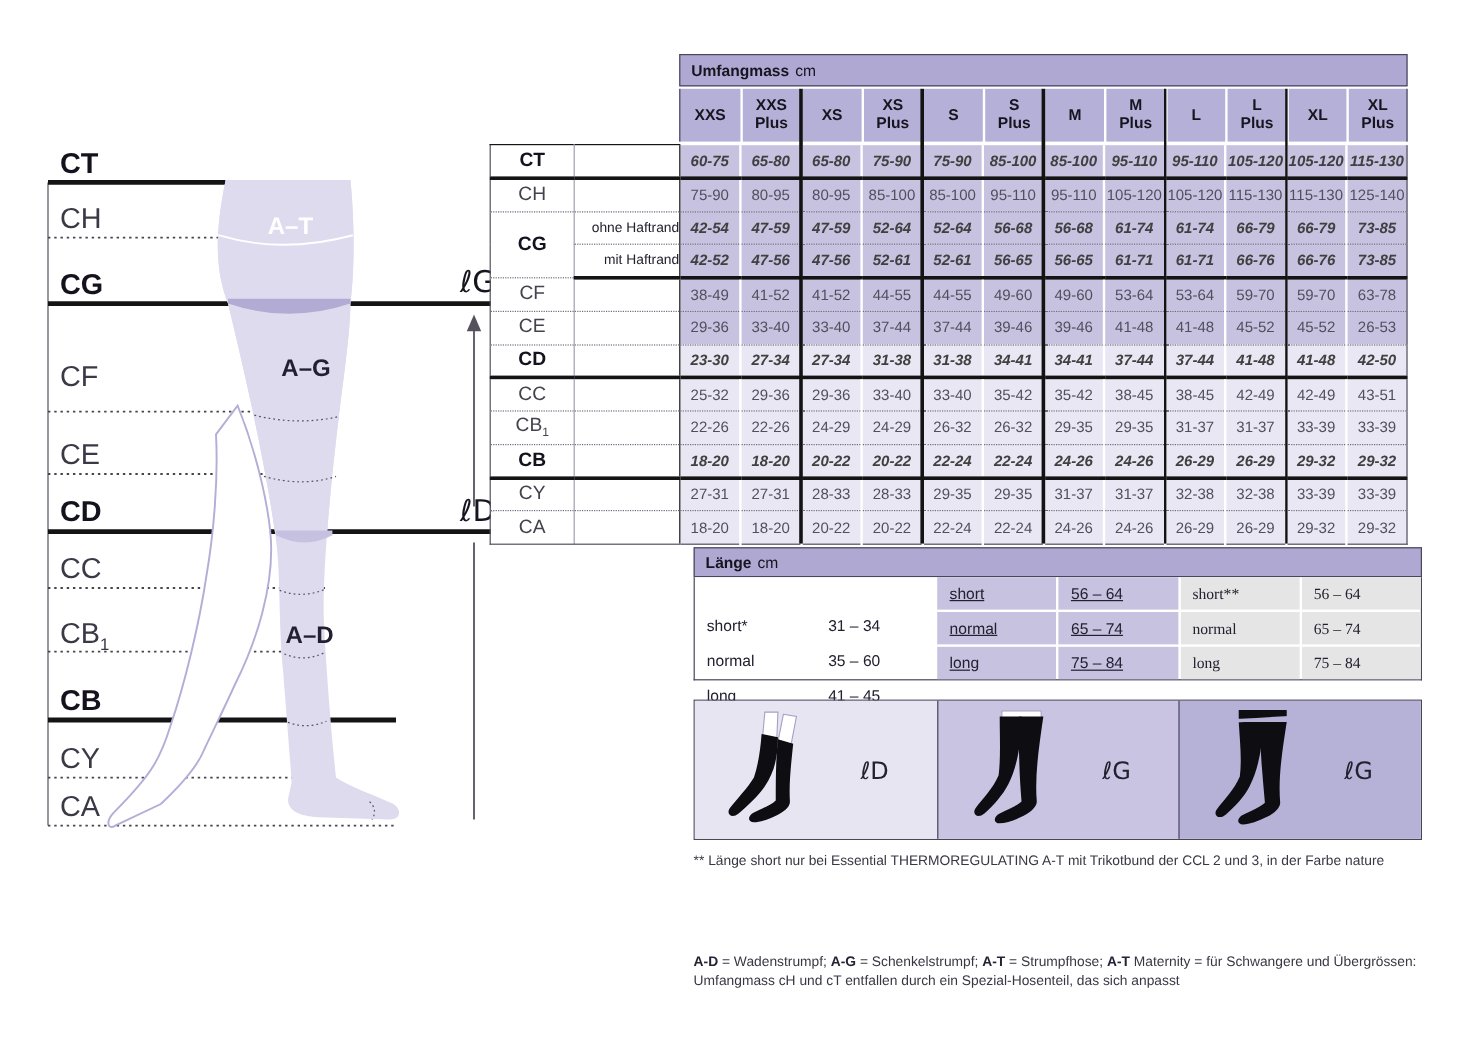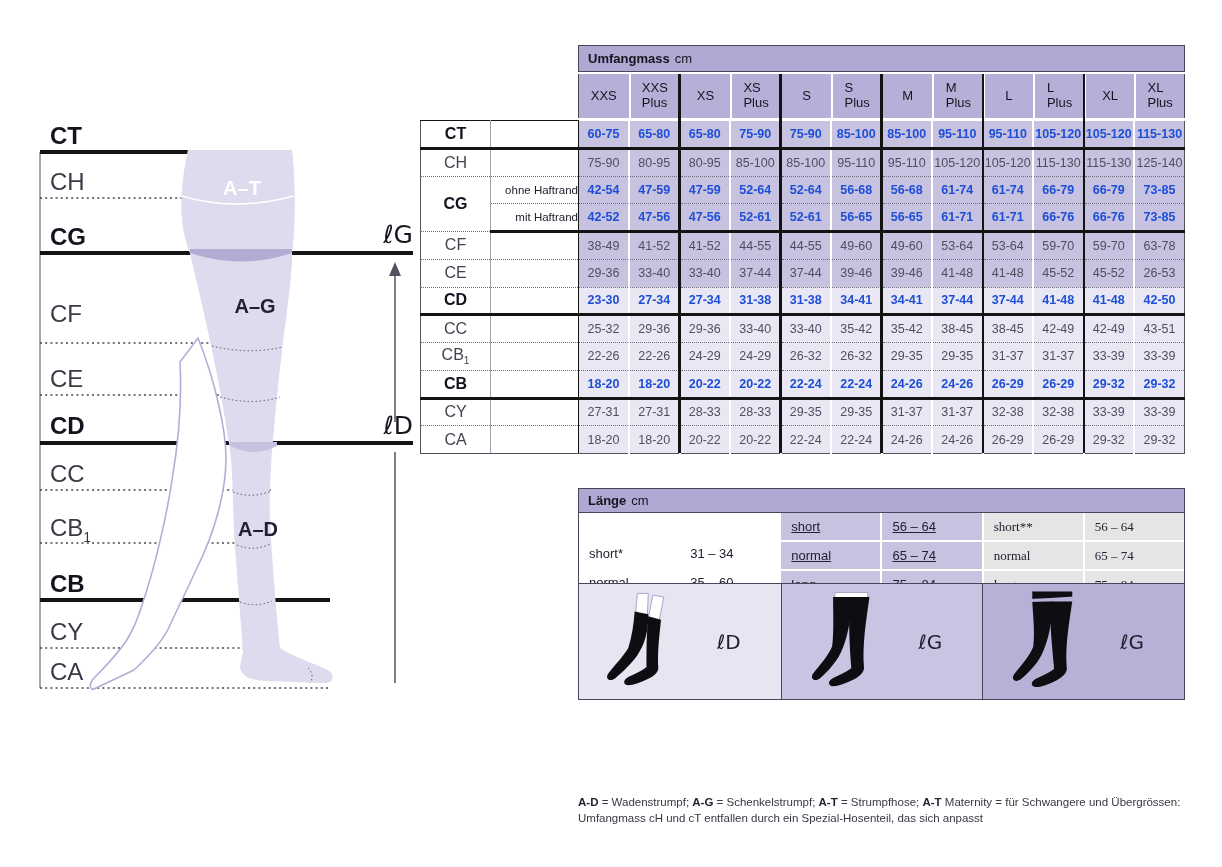--- a/index.html
+++ b/index.html
@@ -2,57 +2,57 @@
 <html><head>
 <meta charset="utf-8">
 <style>
   html,body{margin:0;padding:0;}
   body{width:1222px;height:867px;background:#fff;font-family:"Liberation Sans",sans-serif;position:relative;overflow:hidden;}
 
   
   #leg-diagram{position:absolute;left:30px;top:100px;width:390px;height:600px;}
 
   
-  #umfang{position:absolute;left:420px;top:45px;width:765px;height:408px;}
+  #umfang{position:absolute;left:408px;top:45px;width:765px;height:408px;}
   #umfang-band{position:absolute;left:158px;top:0;width:607px;height:27px;background:#aea8d2;
     border:1px solid #49455a;box-sizing:border-box;display:flex;align-items:center;padding-left:9px;
     font-size:13px;color:#17141f;}
   #umfang-band .b{font-weight:bold;}
   #umfang-band .u{margin-left:5px;}
   #size-headers{position:absolute;left:158px;top:29px;width:607px;height:44px;display:grid;
     grid-template-columns:repeat(12,1fr);}
   .hcell{background:#b5b0d7;margin-left:2px;display:flex;align-items:center;justify-content:center;
-    text-align:left;font-weight:normal;font-size:13px;color:#17141f;white-space:pre-line;line-height:1.12;}
+    text-align:center;font-weight:bold;font-size:13px;color:#17141f;white-space:pre-line;line-height:1.12;}
   .hcell:first-child{margin-left:0;border-left:1px solid #49455a;box-sizing:border-box;}
   .hcell:last-child{border-right:1px solid #49455a;box-sizing:border-box;}
 
   #umfang-table{position:absolute;left:0;top:75px;width:765px;border-collapse:collapse;table-layout:fixed;}
   #umfang-table tr{height:27.75px;}
   #umfang-table td{padding:0;vertical-align:middle;}
   td.lbl{background:#fff;text-align:center;font-size:16px;color:#45424f;
     border-left:1px solid #55515f;border-right:1px solid #a39fb0;}
   td.lbl.b{font-weight:bold;color:#15121d;}
   td.lbl sub{font-size:10px;}
   td.sublbl{background:#fff;font-size:11.5px;color:#24212e;text-align:right;}
   td.d{text-align:center;font-size:12.5px;border-left:2px solid #fff;color:#514e5e;}
-  td.d.b{font-weight:bold;color:#1d4ed8;}
+  td.d.b{font-weight:bold;color:#404040;font-style:italic;}
   td.d.first{border-left:1.5px solid #141414;}
   td.d.last{border-right:1px solid #55515f;}
   tr.shade-dark td.d{background:#c6c2e0;}
   tr.shade-light td.d{background:#e9e7f3;}
   tr.bb-thick td{border-bottom:3px solid #141414;}
   tr.bb-dot td{border-bottom:1px dotted #6f6c7c;}
   tr.bb-thin td{border-bottom:1px solid #55515f;}
   tr.row-top td.lbl,tr.row-top td.sublbl{border-top:1px solid #141414;}
   td.cg-span{border-bottom:3px solid #141414;}
   .vline{position:absolute;top:29px;height:379px;width:2.5px;background:#131313;}
   #vl1{left:258px;} #vl2{left:359.2px;} #vl3{left:460.4px;} #vl4{left:561.6px;} #vl5{left:662.8px;}
 
   
-  #laenge{position:absolute;left:578px;top:488px;width:607px;}
+  #laenge{position:absolute;left:578px;top:456px;width:607px;}
   #laenge-band{height:25px;background:#aea8d2;border:1px solid #49455a;box-sizing:border-box;
     display:flex;align-items:center;padding-left:9px;font-size:13px;color:#17141f;}
   #laenge-band .b{font-weight:bold;}
   #laenge-band .u{margin-left:5px;}
   #laenge-grid{margin-top:0;border:1px solid #49455a;border-top:none;display:grid;
     grid-template-columns:repeat(6,1fr);grid-auto-rows:27px;gap:2px;background:#fff;padding:0;}
   .lc{display:flex;align-items:center;padding-left:10px;font-size:13px;color:#232030;}
   .s0{background:#f0abfc;margin-top:40px;} .s1{background:#c6c2e0;text-decoration:underline;} .s2{background:#e5e5e5;font-family:Liberation Serif, serif;}
 
   
@@ -467,14 +467,15 @@
       <path d="M30,0 L74,0 L74,8 L30,8 Z" fill="#0d0d12"></path>
       <path d="M30,11 L52,11 C52,34 48,54 40,70 C35,80 26,89 18,96 C12,101 6,97 10,91 C16,83 26,73 31,61 C33,45 31,28 30,11 Z" fill="#0d0d12"></path>
       <path d="M50,11 L74,11 C70,37 66,62 68,85 C68,89 64,94 56,98 C48,102 40,105 34,105 C28,105 28,99 34,96 C42,92 50,89 54,85 C52,61 49,36 50,11 Z" fill="#0d0d12"></path>
       <path d="M28,10 L76,7" stroke="#b6b1d6" stroke-width="3" fill="none"></path>
     </svg>
     <span class="flabel">ℓG</span>
   </div>
 </div>
 
 <div id="footnotes">
+  <div class="fn">** Länge short nur bei Essential THERMOREGULATING A-T mit Trikotbund der CCL 2 und 3, in der Farbe nature</div>
 </div>
 <div id="legend"><b>A-D</b><span> = Wadenstrumpf; </span><b>A-G</b><span> = Schenkelstrumpf; </span><b>A-T</b><span> = Strumpfhose; </span><b>A-T</b><span> Maternity = für Schwangere und Übergrössen: Umfangmass cH und cT entfallen durch ein Spezial-Hosenteil, das sich anpasst</span></div>
 
 </body></html>

